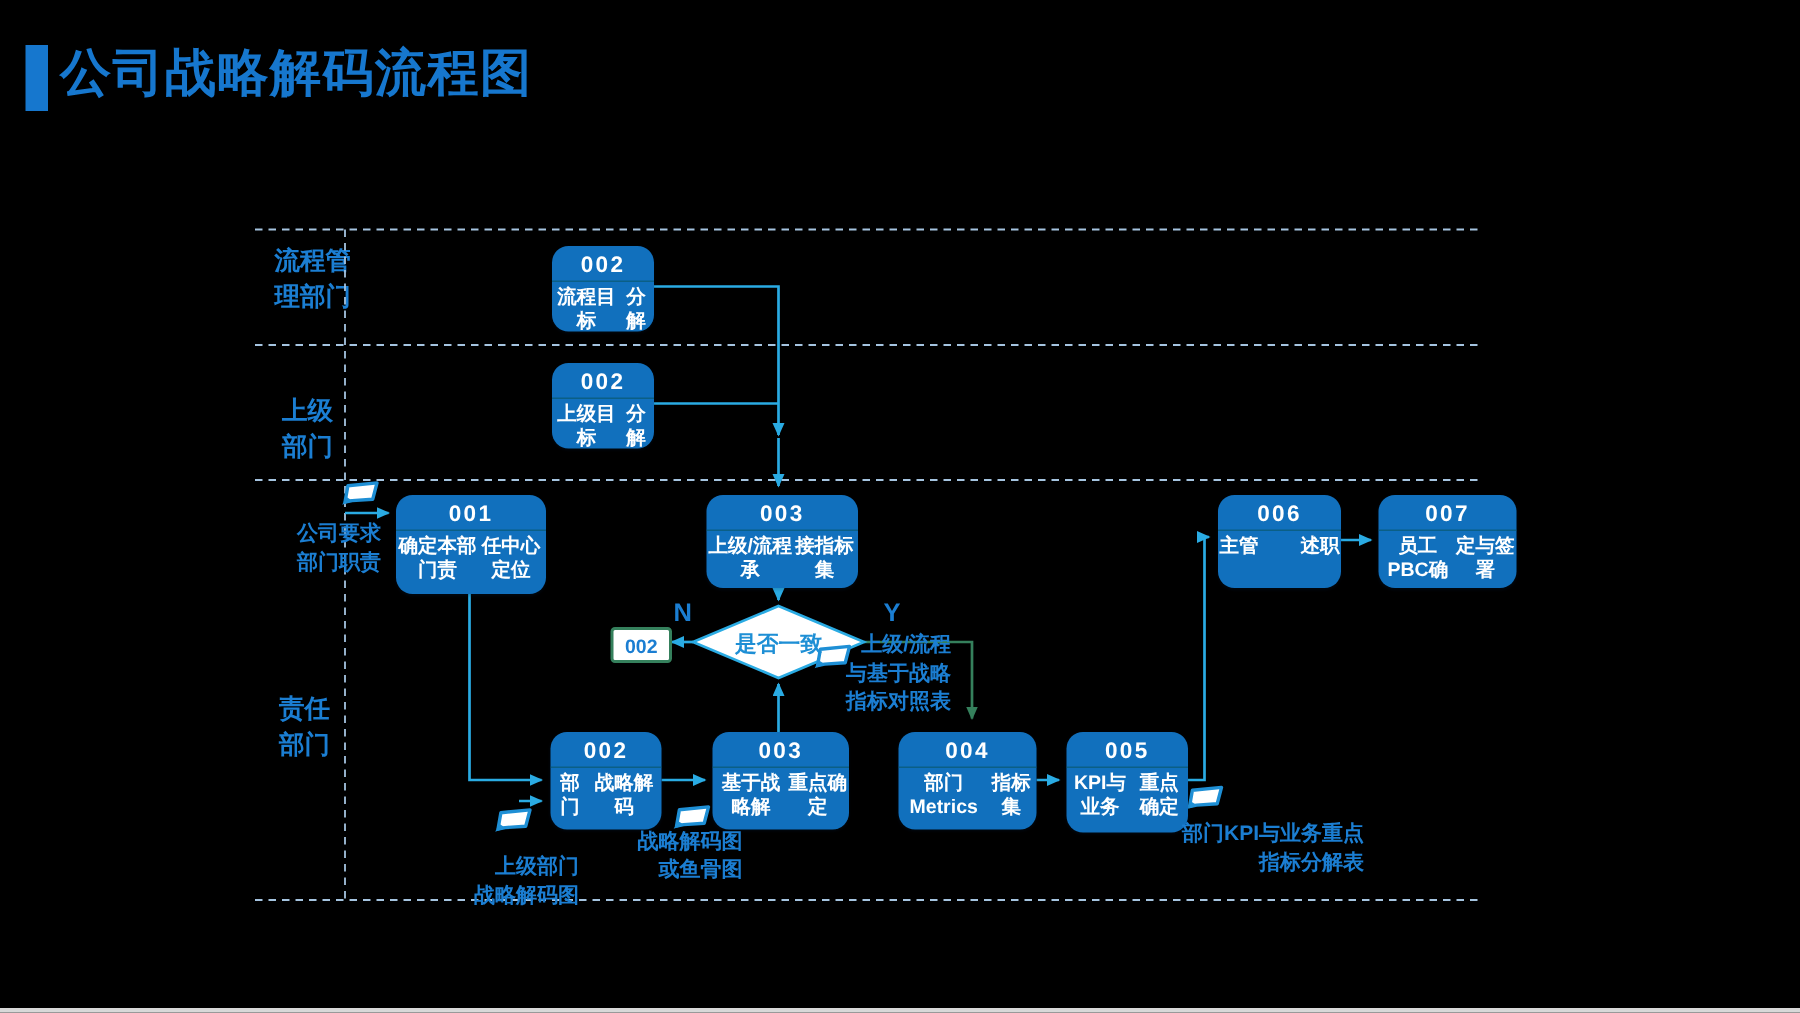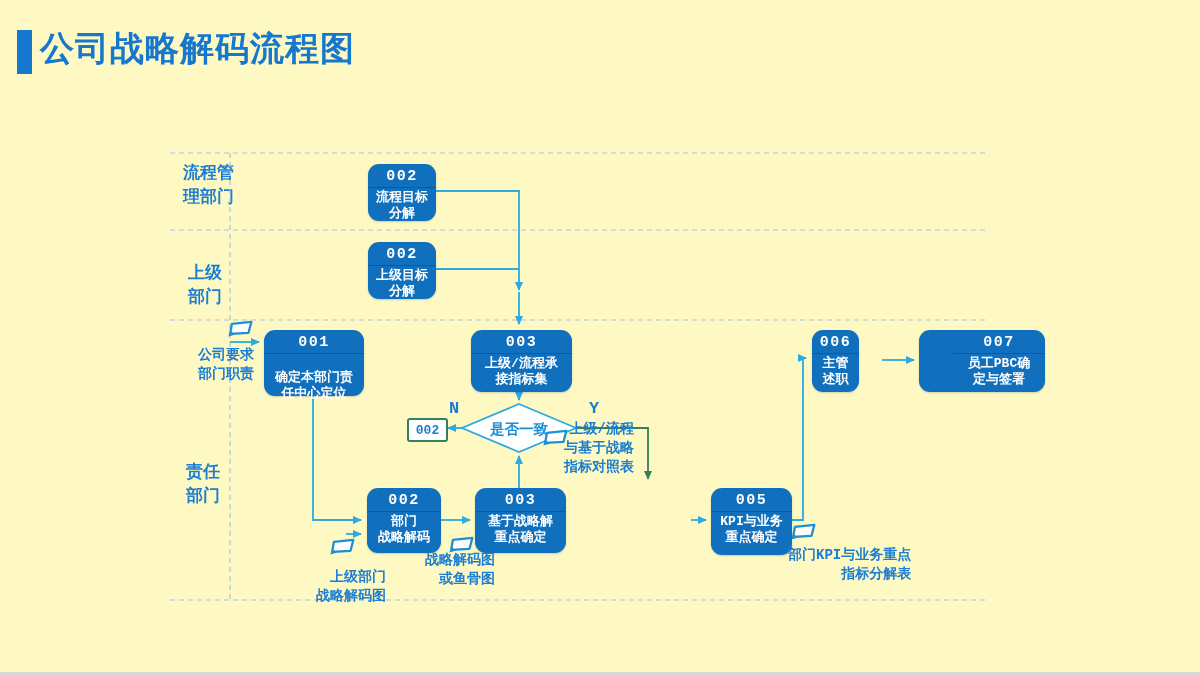--- a/index.html
+++ b/index.html
@@ -1,29 +1,29 @@
 <!DOCTYPE html>
 <html><head>
 <meta charset="utf-8">
 <style>
   html,body{margin:0;padding:0;background:#fff;}
-  #canvas{position:relative;width:1200px;height:675px;background:#fef9c3;overflow:hidden;
-          font-family:Liberation Mono, monospace;}
+  #canvas{position:relative;width:1200px;height:675px;background:#000000;overflow:hidden;
+          font-family:Liberation Sans, sans-serif;}
   
   #title-bar{position:absolute;left:17px;top:30px;width:15px;height:44px;background:#1677ce;}
   #page-title{position:absolute;left:40px;top:26px;font-size:34px;font-weight:bold;color:#1677ce;letter-spacing:1px;}
   
   .lane-label{position:absolute;color:#1b7ed2;font-weight:bold;font-size:17px;line-height:24px;text-align:right;z-index:2;}
   
   #lines{position:absolute;left:0;top:0;z-index:2;}
   
   .node{position:absolute;background:#1170bd;border-radius:11px;color:#fff;font-weight:bold;
         text-align:center;display:flex;flex-direction:column;z-index:3;box-shadow:0 1px 2px rgba(0,40,80,.2);}
   .node-num{font-size:15px;letter-spacing:1.5px;padding:4px 0 2px;border-bottom:1.5px solid rgba(8,84,96,.6);}
-  .node-body{flex:1;display:flex;flex-direction:column;justify-content:flex-start;font-size:13px;line-height:16px;padding:2px 1px 4px;}
+  .node-body{flex:1;display:flex;flex-direction:row;justify-content:space-between;font-size:13px;line-height:16px;padding:2px 1px 4px;}
   
   .diamond-label{position:absolute;left:462px;top:420px;width:114px;text-align:center;color:#1e8fd5;
                  font-weight:bold;font-size:14.5px;z-index:4;}
   .branch-label{position:absolute;color:#1b7ed2;font-weight:bold;font-size:17px;z-index:4;}
   #ref-box-002{position:absolute;left:407px;top:418px;width:37px;height:20px;background:#fff;border:2px solid #35805c;
                border-radius:3px;color:#1b7ed2;font-weight:bold;font-size:13px;display:flex;align-items:center;
                justify-content:center;z-index:4;}
   
   .ann{position:absolute;color:#1b7ed2;font-weight:bold;font-size:14px;line-height:19px;z-index:4;text-align:right;}
   #bottom-strip{position:absolute;left:0;bottom:0;width:1200px;height:3px;background:#d8d8d8;}
@@ -107,21 +107,21 @@
   </div>
 
   <div class="node" style="left:368px;top:242px;width:68px;height:57px;">
     <div class="node-num">002</div>
     <div class="node-body">
       <div>上级目标</div>
       <div>分解</div>
     </div>
   </div>
 
-  <div class="node" style="left:264px;top:330px;width:100px;height:66px;gap:14px;">
+  <div class="node" style="left:264px;top:330px;width:100px;height:66px;">
     <div class="node-num">001</div>
     <div class="node-body">
       <div>确定本部门责</div>
       <div>任中心定位</div>
     </div>
   </div>
 
   <div class="node" style="left:471px;top:330px;width:101px;height:62px;">
     <div class="node-num">003</div>
     <div class="node-body">
@@ -139,38 +139,45 @@
   </div>
 
   <div class="node" style="left:475px;top:488px;width:91px;height:65px;">
     <div class="node-num">003</div>
     <div class="node-body">
       <div>基于战略解</div>
       <div>重点确定</div>
     </div>
   </div>
 
+  <div class="node" style="left:599px;top:488px;width:92px;height:65px;">
+    <div class="node-num">004</div>
+    <div class="node-body">
+      <div>部门Metrics</div>
+      <div>指标集</div>
+    </div>
+  </div>
 
   <div class="node" style="left:711px;top:488px;width:81px;height:67px;">
     <div class="node-num">005</div>
     <div class="node-body">
       <div>KPI与业务</div>
       <div>重点确定</div>
     </div>
   </div>
 
-  <div class="node" style="left:812px;top:330px;width:47px;height:62px;">
+  <div class="node" style="left:812px;top:330px;width:82px;height:62px;">
     <div class="node-num">006</div>
     <div class="node-body">
       <div>主管</div>
       <div>述职</div>
     </div>
   </div>
 
-  <div class="node" style="left:919px;top:330px;width:92px;height:62px;padding-left:34px;">
+  <div class="node" style="left:919px;top:330px;width:92px;height:62px;">
     <div class="node-num">007</div>
     <div class="node-body">
       <div>员工PBC确</div>
       <div>定与签署</div>
     </div>
   </div>
 
   <div class="diamond-label">是否一致</div>
   <div class="branch-label" style="left:449px;top:399px;">N</div>
   <div class="branch-label" style="left:589px;top:399px;">Y</div>

